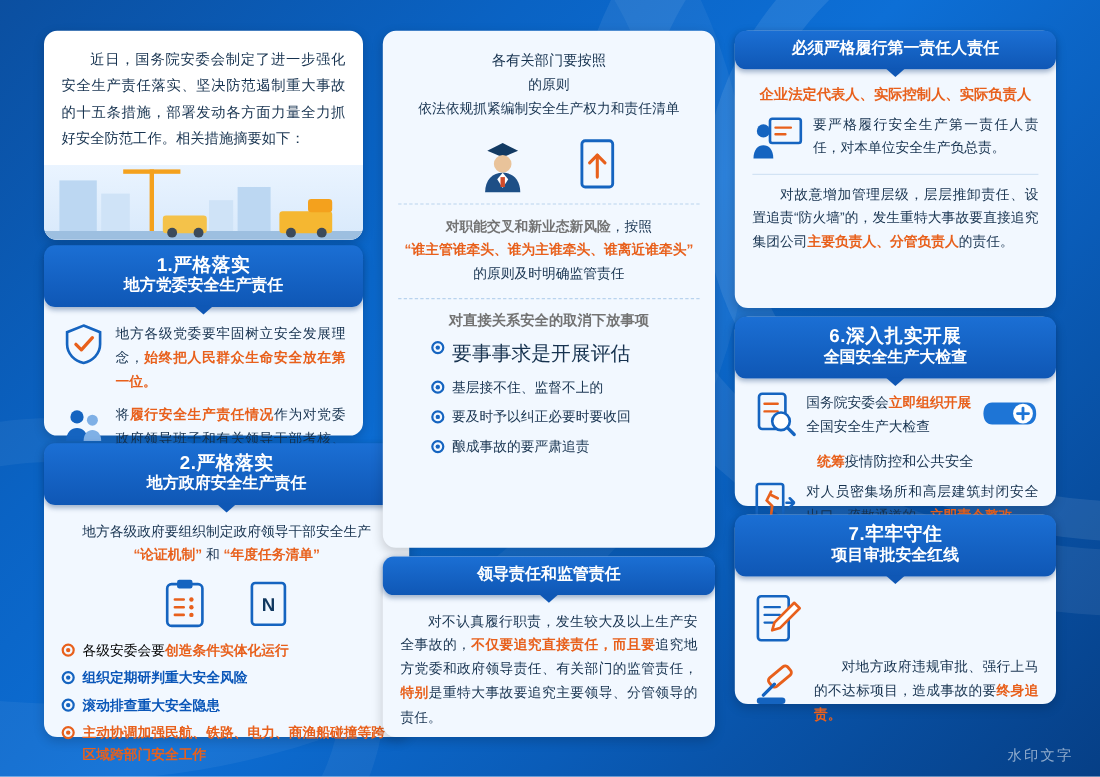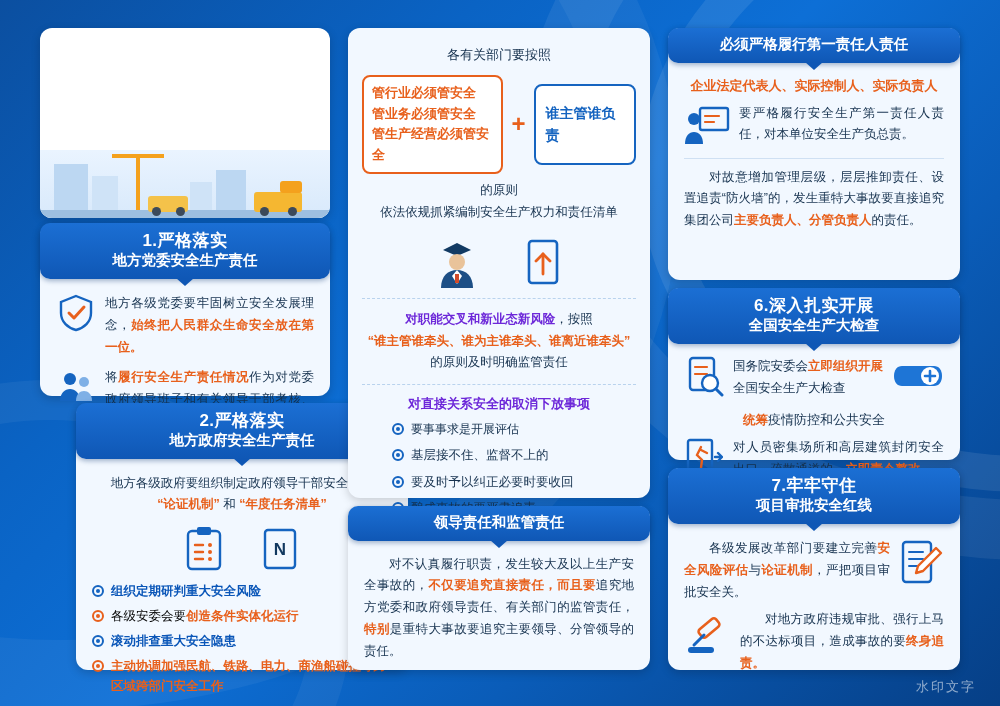--- a/index.html
+++ b/index.html
@@ -35,40 +35,40 @@
   .hdr .t2{font-size:14.5px;font-weight:bold;line-height:1.35;}
   .hdr::after{
     content:"";position:absolute;left:50%;transform:translateX(-50%);
     bottom:-7px;border-left:9px solid transparent;border-right:9px solid transparent;
     border-top:8px solid #0f57b5;
   }
 
   .body{font-size:13px;color:#16324f;line-height:1.75;text-align:justify;}
   .b-orange{color:#e8601c;font-weight:bold;}
   .b-blue{color:#0a56b8;font-weight:bold;}
-  .b-dark{color:#6d28d9;font-weight:bold;}
+  .b-dark{color:#737373;font-weight:bold;}
 
   
   #intro{left:40px;top:28px;width:290px;height:190px;padding:14px 16px 0;}
   #intro .body{font-size:13px;line-height:1.85;}
   .cityscape{
     position:absolute;left:0;right:0;bottom:0;height:68px;
     border-bottom-left-radius:12px;border-bottom-right-radius:12px;
     background:linear-gradient(180deg,#eaf4ff 0%,#d8e9fb 100%);
     overflow:hidden;
   }
   .bld{position:absolute;bottom:8px;background:#bcd7f2;}
   .crane{position:absolute;bottom:8px;background:#f4a11d;}
   .truck{position:absolute;bottom:6px;background:#f5b731;border-radius:3px;}
   .wheel{position:absolute;bottom:2px;width:9px;height:9px;border-radius:50%;background:#3c4a5a;}
   .ground{position:absolute;left:0;right:0;bottom:0;height:8px;background:#9dbfe0;}
 
   
   #p1{left:40px;top:224px;width:290px;height:172px;padding:0 0 8px;}
-  #p2{left:40px;top:404px;width:332px;height:266px;padding:0 0 8px;margin-left:36px;}
+  #p2{left:40px;top:404px;width:332px;height:266px;padding:0 0 8px;}
   #p1 .hdr,#p2 .hdr{margin:-1px 0 0;}
   .pad{padding:16px 16px 0;}
 
   .row{display:flex;align-items:flex-start;gap:9px;margin-bottom:9px;}
   .ic{flex:0 0 auto;width:40px;height:40px;display:flex;align-items:center;justify-content:center;}
   .txt{flex:1 1 auto;}
 
   .bullet{display:flex;gap:7px;align-items:flex-start;font-size:12.5px;line-height:1.6;margin-bottom:5px;}
   .dot{flex:0 0 auto;width:12px;height:12px;border-radius:50%;border:2px solid #e8601c;box-sizing:border-box;margin-top:4px;position:relative;}
   .dot::after{content:"";position:absolute;left:2px;top:2px;width:4px;height:4px;border-radius:50%;background:#e8601c;}
@@ -87,39 +87,40 @@
   }
   .fbox.blue{border-color:#1564c0;color:#1564c0;font-size:14px;padding:16px 10px;}
   .plus{color:#e8601c;font-size:24px;font-weight:bold;}
 
   .divider{height:1px;background:#cfe0f3;margin:10px 16px;}
   .dashdiv{height:0;border-top:1px dashed #b9d3ee;margin:10px 16px;}
 
   
   #p5{left:668px;top:28px;width:292px;height:252px;padding:0 0 8px;}
   #p6{left:668px;top:288px;width:292px;height:172px;padding:0 0 8px;}
-  #p7{left:668px;top:468px;width:292px;height:202px;padding:0 0 8px;}
+  #p7{left:668px;top:468px;width:292px;height:172px;padding:0 0 8px;}
 
   .watermark{
     position:absolute;right:24px;bottom:10px;color:rgba(255,255,255,.55);
     font-size:13px;letter-spacing:2px;
   }
   svg{display:block;}
 </style>
 </head>
 <body>
 
 <div class="swoosh sw3"></div>
 <div class="swoosh sw4"></div>
 <div class="swoosh sw1"></div>
 <div class="swoosh sw2"></div>
 
 <div class="stage">
 
   <div class="panel" id="intro">
+    <div class="body" style="text-indent:2em;">近日，国务院安委会制定了进一步强化安全生产责任落实、坚决防范遏制重大事故的十五条措施，部署发动各方面力量全力抓好安全防范工作。相关措施摘要如下：</div>
     <div class="cityscape">
       <div class="ground"></div>
       <div class="bld" style="left:14px;width:34px;height:46px;"></div>
       <div class="bld" style="left:52px;width:26px;height:34px;background:#cfe3f7;"></div>
       <div class="bld" style="left:150px;width:22px;height:28px;background:#cfe3f7;"></div>
       <div class="bld" style="left:176px;width:30px;height:40px;"></div>
       <div class="crane" style="left:96px;width:4px;height:56px;"></div>
       <div class="crane" style="left:72px;width:52px;height:4px;bottom:60px;"></div>
       <div class="truck" style="left:214px;width:48px;height:20px;"></div>
       <div class="truck" style="left:240px;width:22px;height:12px;bottom:25px;background:#f4a11d;"></div>
@@ -191,53 +192,44 @@
         <div>
           <svg width="42" height="48" viewBox="0 0 42 48">
               <rect x="6" y="5" width="30" height="38" rx="3" fill="none" stroke="#1564c0" stroke-width="2.4"></rect>
               <text x="21" y="30" font-size="17" font-family="Liberation Sans" font-weight="bold" fill="#11385f" text-anchor="middle">N</text>
             </svg>
         </div>
       </div>
 
       <div>
         <div class="bullet">
+          <span class="dot"></span>
+          <span><span>各级安委会要</span><span class="b-orange">创造条件实体化运行</span></span>
+        </div>
+        <div class="bullet">
           <span class="dot b"></span>
           <span class="b-blue">组织定期研判重大安全风险</span>
-        </div>
-        <div class="bullet">
-          <span class="dot"></span>
-          <span><span>各级安委会要</span><span class="b-orange">创造条件实体化运行</span></span>
         </div>
         <div class="bullet">
           <span class="dot b"></span>
           <span class="b-blue">滚动排查重大安全隐患</span>
         </div>
         <div class="bullet">
           <span class="dot"></span>
           <span class="b-orange">主动协调加强民航、铁路、电力、商渔船碰撞等跨区域跨部门安全工作</span>
         </div>
       </div>
     </div>
 
   </div>
 
   <div class="panel lt" id="p3">
     <div style="padding:16px 14px 0;">
       <div class="body center" style="font-size:13px;">各有关部门要按照</div>
 
-      <div class="formula">
-        <div class="fbox">
-          <div>管行业必须管安全</div>
-          <div>管业务必须管安全</div>
-          <div>管生产经营必须管安全</div>
-        </div>
-        <div class="plus">+</div>
-        <div class="fbox blue">谁主管谁负责</div>
-      </div>
 
       <div class="body center" style="font-size:12.5px;">的原则</div>
       <div class="body center" style="font-size:12.5px;">依法依规抓紧编制安全生产权力和责任清单</div>
 
       <div style="display:flex;justify-content:center;gap:40px;margin:12px 0 4px;">
         <div>
           <svg width="48" height="52" viewBox="0 0 48 52">
               <path d="M10 14 L24 7 L38 14 L24 20 Z" fill="#123a63"></path>
               <circle cx="24" cy="26" r="8" fill="#e9c39a"></circle>
               <path d="M8 52 c0 -12 7 -18 16 -18 s16 6 16 18 Z" fill="#1d4f86"></path>
@@ -265,21 +257,21 @@
       <div class="body center" style="font-size:12.5px;">的原则及时明确监管责任</div>
 
       <div class="dashdiv" style="margin-left:0;margin-right:0;"></div>
 
       <div class="center" style="font-size:13px;margin-bottom:6px;">
         <span class="b-dark">对直接关系安全的取消下放事项</span>
       </div>
       <div style="padding-left:30px;">
         <div class="bullet">
             <span class="dot b"></span>
-            <span class="body" style="font-size:12px;">要事事求是开展评估</span>
+            <span class="body" style="font-size:18px;">要事事求是开展评估</span>
           </div>
         <div class="bullet">
             <span class="dot b"></span>
             <span class="body" style="font-size:12.5px;">基层接不住、监督不上的</span>
           </div>
         <div class="bullet">
             <span class="dot b"></span>
             <span class="body" style="font-size:12.5px;">要及时予以纠正必要时要收回</span>
           </div>
         <div class="bullet">
@@ -287,21 +279,21 @@
             <span class="body" style="font-size:12.5px;">酿成事故的要严肃追责</span>
           </div>
       </div>
     </div>
   </div>
 
   <div class="panel lt" id="p4">
     <div class="hdr">
       <div class="t2">领导责任和监管责任</div>
     </div>
-    <div style="padding:14px 16px 0;font-family:Liberation Mono, monospace;">
+    <div style="padding:14px 16px 0;">
       <div class="body" style="font-size:12.5px;text-indent:2em;">
         <span>对不认真履行职责，发生较大及以上生产安全事故的，</span><span class="b-orange">不仅要追究直接责任，而且要</span><span>追究地方党委和政府领导责任、有关部门的监管责任，</span><span class="b-orange">特别</span><span>是重特大事故要追究主要领导、分管领导的责任。</span>
       </div>
     </div>
   </div>
 
   <div class="panel lt" id="p5">
     <div class="hdr">
       <div class="t2">必须严格履行第一责任人责任</div>
     </div>
@@ -372,23 +364,20 @@
     </div>
   </div>
 
   <div class="panel lt" id="p7">
     <div class="hdr">
       <div class="t1">7.牢牢守住</div>
       <div class="t2">项目审批安全红线</div>
     </div>
     <div style="padding:14px 16px 0;">
       <div style="display:flex;gap:8px;align-items:flex-start;">
-        <div class="body" style="font-size:12.5px;text-indent:2em;flex:1 1 auto;">
-          <span>各级发展改革部门要建立完善</span><span class="b-orange">安全风险评估</span><span>与</span><span class="b-orange">论证机制</span><span>，严把项目审批安全关。</span>
-        </div>
         <div style="flex:0 0 auto;">
           <svg width="46" height="52" viewBox="0 0 46 52">
               <rect x="5" y="4" width="28" height="40" rx="3" fill="none" stroke="#1564c0" stroke-width="2.4"></rect>
               <path d="M11 14 h14 M11 21 h14 M11 28 h8" stroke="#1564c0" stroke-width="2" stroke-linecap="round"></path>
               <path d="M38 10 l5 5 l-18 18 l-7 2 l2 -7 Z" fill="#fff" stroke="#e8601c" stroke-width="2.4" stroke-linejoin="round"></path>
             </svg>
         </div>
       </div>
       <div style="display:flex;gap:8px;align-items:flex-start;margin-top:6px;">
         <div style="flex:0 0 auto;">

